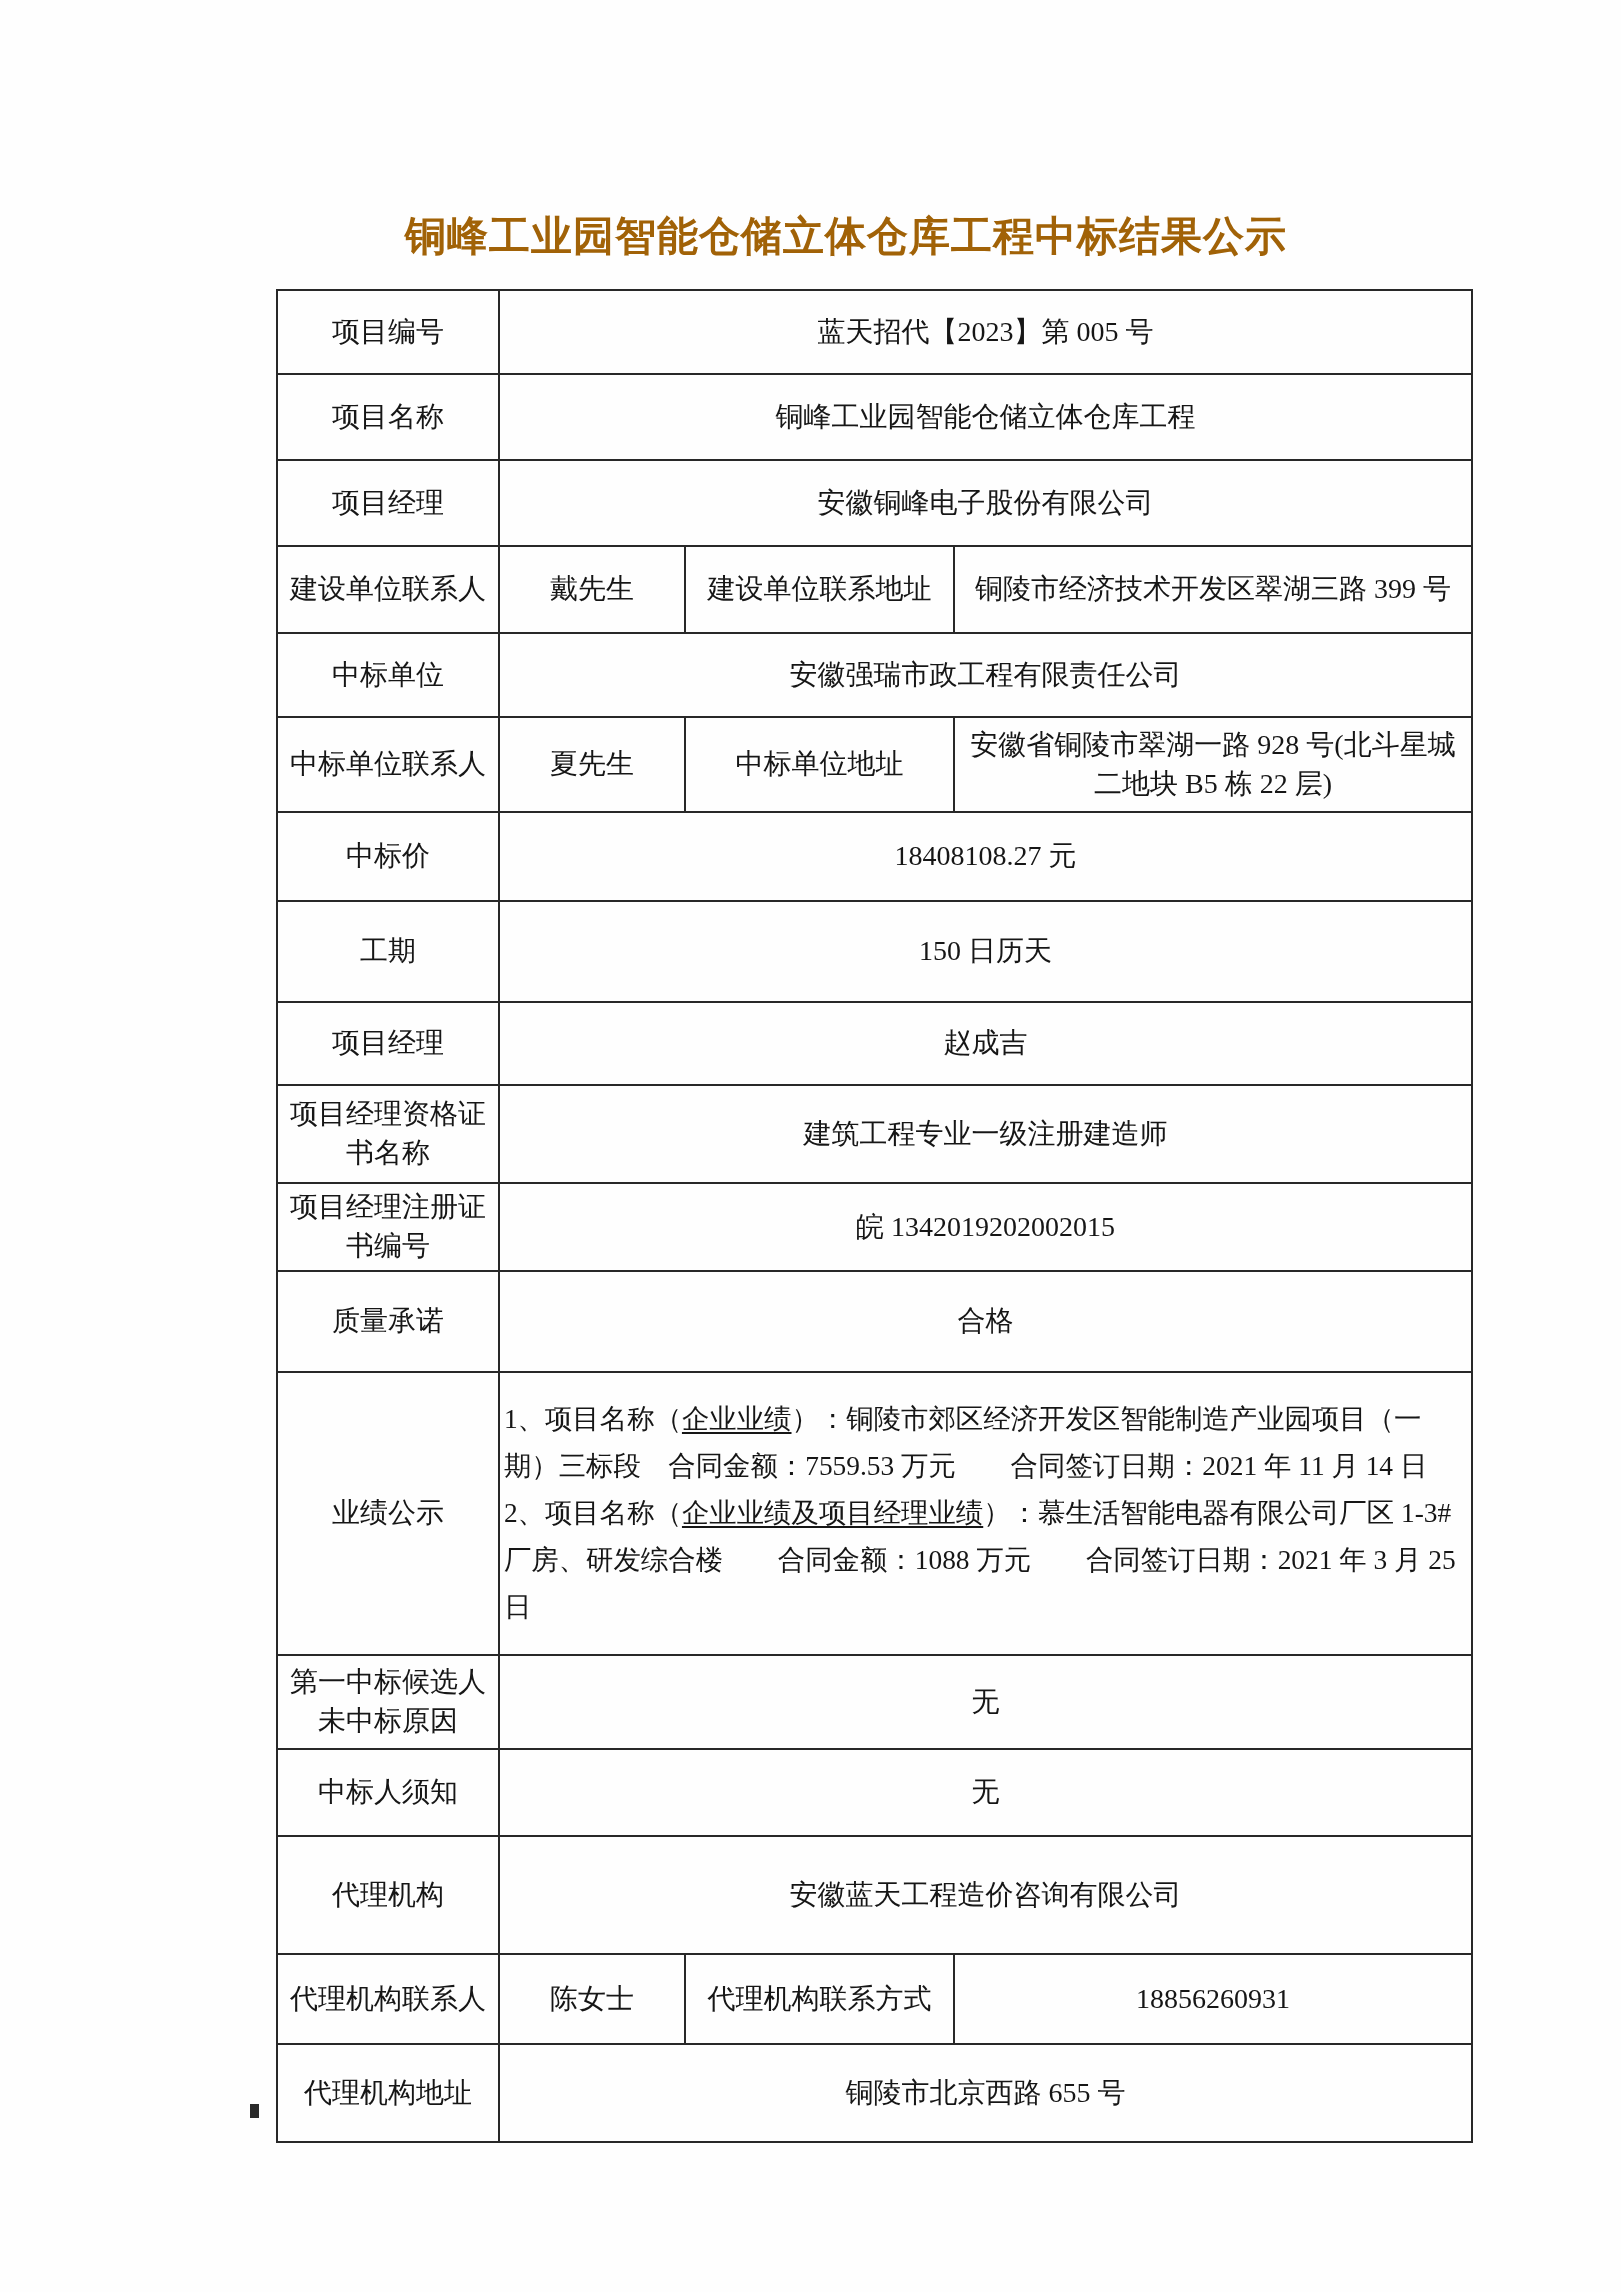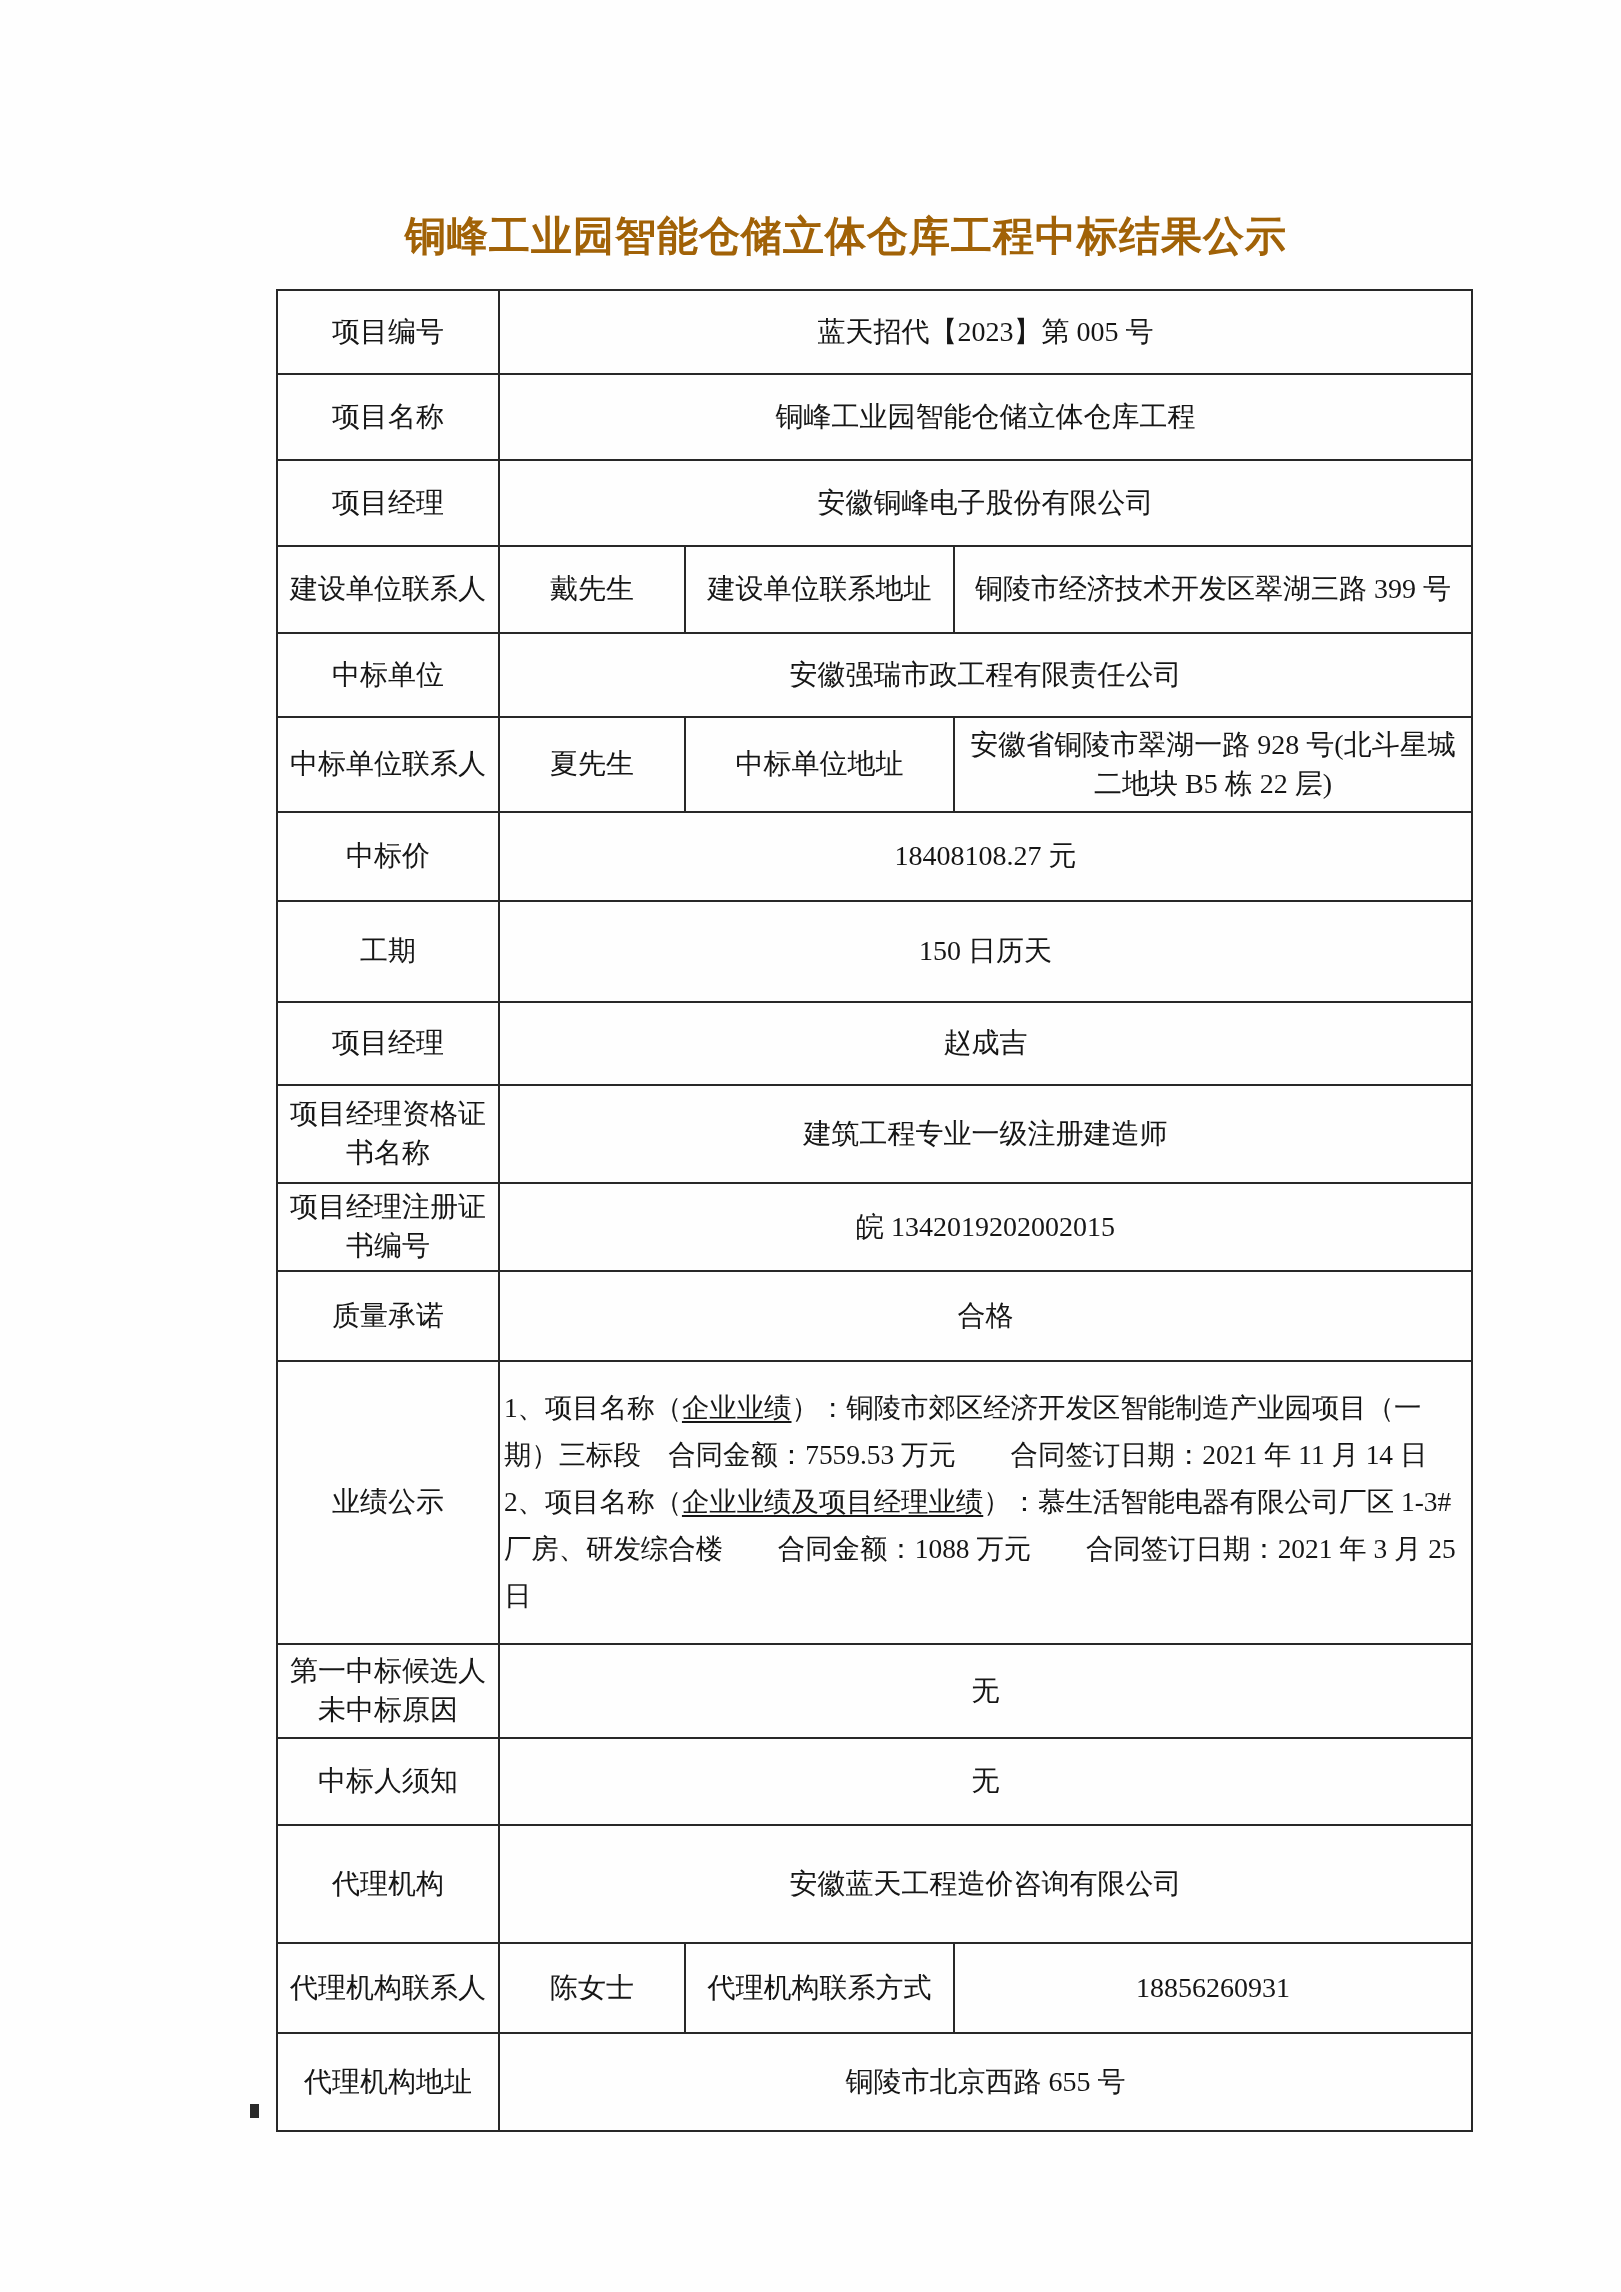--- a/index.html
+++ b/index.html
@@ -134,21 +134,21 @@
     <tr style="height:98px">
       <td class="lbl">项目经理资格证书名称</td>
       <td colspan="3">建筑工程专业一级注册建造师</td>
     </tr>
 
     <tr style="height:88px">
       <td class="lbl">项目经理注册证书编号</td>
       <td colspan="3">皖 1342019202002015</td>
     </tr>
 
-    <tr style="height:90px">
+    <tr style="height:101px">
       <td class="lbl">质量承诺</td>
       <td colspan="3">合格</td>
     </tr>
 
     <tr style="height:283px">
       <td class="lbl">业绩公示</td>
       <td colspan="3" class="perf-cell">
         <p><span>1、项目名称（</span><span class="u">企业业绩</span><span>）：铜陵市郊区经济开发区智能制造产业园项目（一期）三标段　合同金额：7559.53 万元　　合同签订日期：2021 年 11 月 14 日</span></p>
         <p><span>2、项目名称（</span><span class="u">企业业绩及项目经理业绩</span><span>）：慕生活智能电器有限公司厂区 1-3#厂房、研发综合楼　　合同金额：1088 万元　　合同签订日期：2021 年 3 月 25 日</span></p>
       </td>

